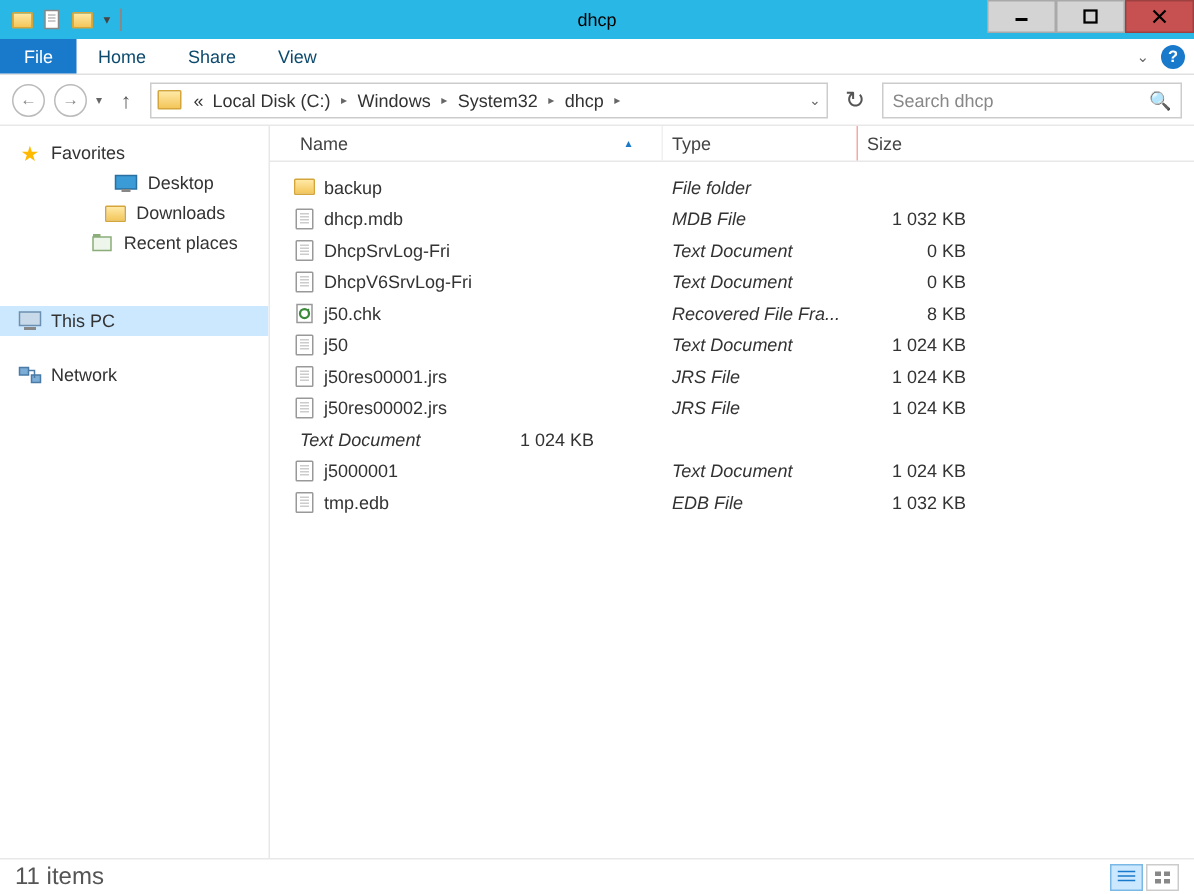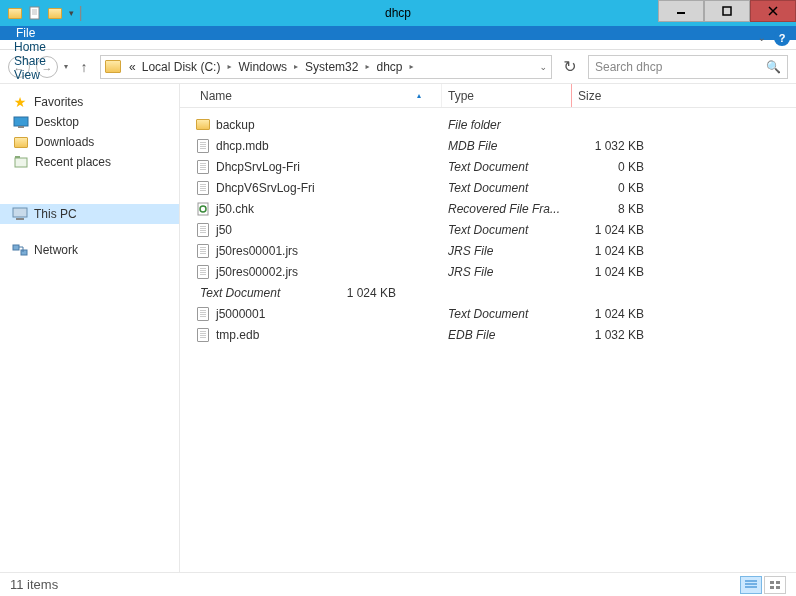--- a/index.html
+++ b/index.html
@@ -7,60 +7,60 @@
 .window { width: 796px; height: 596px; display: flex; flex-direction: column; }
 .titlebar { height: 26px; background: #29b8e5; display: flex; align-items: center; position: relative; }
 .qat { display: flex; gap: 2px; padding-left: 6px; align-items: center; }
 .qat-icon { width: 18px; height: 18px; display: flex; align-items: center; justify-content: center; }
 .title-text { position: absolute; left: 50%; transform: translateX(-50%); font-size: 12px; color: #000; }
 .win-controls { position: absolute; right: 0; top: 0; display: flex; }
 .win-btn { width: 46px; height: 22px; display: flex; align-items: center; justify-content: center; border: 1px solid rgba(0,0,0,0.2); }
 .win-btn.min { background: #d4d4d4; }
 .win-btn.max { background: #d4d4d4; }
 .win-btn.close { background: #c75050; }
-.ribbon-tabs { height: 24px; background: #fff; display: flex; align-items: stretch; font-size: 12px; border-bottom: 1px solid #e0e0e0; position: relative; flex-direction: column; }
+.ribbon-tabs { height: 24px; background: #fff; display: flex; align-items: stretch; font-size: 12px; border-bottom: 1px solid #e0e0e0; position: relative; }
 .file-tab { background: #1979ca; color: #fff; padding: 0 16px; display: flex; align-items: center; }
 .tab { padding: 0 14px; display: flex; align-items: center; color: #0c4a6e; }
 .ribbon-right { position: absolute; right: 6px; display: flex; align-items: center; gap: 8px; height: 100%; }
 .help-icon { width: 16px; height: 16px; background: #1979ca; border-radius: 50%; color: #fff; font-size: 11px; display: flex; align-items: center; justify-content: center; font-weight: bold; }
 .nav-bar { height: 34px; background: #fff; display: flex; align-items: center; padding: 0 8px; gap: 6px; border-bottom: 1px solid #e8e8e8; }
 .nav-btn { width: 22px; height: 22px; border-radius: 50%; border: 1px solid #bbb; display: flex; align-items: center; justify-content: center; color: #888; font-size: 11px; }
 .nav-arrow-down { font-size: 8px; color: #666; }
 .up-btn { width: 20px; height: 20px; display: flex; align-items: center; justify-content: center; color: #555; font-size: 14px; }
 .address-bar { flex: 1; height: 24px; border: 1px solid #ccc; display: flex; align-items: center; padding: 0 4px; font-size: 12px; gap: 2px; background: #fff; }
 .crumb { padding: 0 2px; color: #333; }
 .crumb-sep { font-size: 8px; color: #666; padding: 0 3px; }
 .addr-right { margin-left: auto; display: flex; gap: 6px; align-items: center; }
 .refresh-btn { width: 24px; height: 22px; display: flex; align-items: center; justify-content: center; color: #555; }
 .search-box { width: 200px; height: 24px; border: 1px solid #ccc; display: flex; align-items: center; padding: 0 6px; font-size: 12px; color: #888; background: #fff; }
 .search-box .mag { margin-left: auto; color: #666; }
 .content { flex: 1; display: flex; background: #fff; overflow: hidden; }
 .sidebar { width: 180px; border-right: 1px solid #e8e8e8; padding: 8px 0; font-size: 12px; overflow-y: auto; }
 .tree-group { margin-bottom: 16px; }
 .tree-item { display: flex; align-items: center; padding: 2px 8px 2px 20px; gap: 6px; color: #333; }
 .tree-item.top { padding-left: 12px; font-weight: normal; }
-.tree-item.child { padding-left: 13px; }
+.tree-item.child { padding-left: 48px; justify-content: center; }
 .tree-item.hl { background: #cce8ff; margin-top: 32px; }
 .tree-icon { width: 16px; height: 16px; display: inline-flex; align-items: center; justify-content: center; flex-shrink: 0; }
 .star { color: #ffb900; font-size: 14px; }
 .folder-ic { width: 14px; height: 11px; background: linear-gradient(#ffe9a6, #f3c65a); border: 1px solid #d4a53a; border-radius: 1px; }
 .file-pane { flex: 1; display: flex; flex-direction: column; }
 .col-headers { display: flex; height: 24px; border-bottom: 1px solid #e8e8e8; font-size: 12px; color: #444; align-items: center; padding-left: 14px; }
 .col-name { width: 248px; padding-left: 6px; display: flex; align-items: center; gap: 60px; border-right: 1px solid #f0f0f0; height: 100%; }
 .col-type { width: 130px; padding-left: 6px; border-right: 1px solid #fca5a5; height: 100%; display: flex; align-items: center; }
 .col-size { width: 80px; padding-left: 6px; height: 100%; display: flex; align-items: center; }
 .file-list { flex: 1; overflow-y: auto; padding-top: 6px; }
 .file-row { display: flex; align-items: center; height: 21px; font-size: 12px; padding-left: 14px; color: #333; }
 .file-row .ic { width: 18px; height: 16px; display: flex; align-items: center; justify-content: center; margin-right: 4px; }
 .cell-name { width: 248px; display: flex; align-items: center; }
 .cell-type { width: 130px; padding-left: 6px; font-style: italic; }
 .cell-size { width: 80px; text-align: right; padding-right: 8px; }
 .doc-ic { width: 12px; height: 14px; background: #fff; border: 1px solid #999; border-radius: 1px; position: relative; }
 .doc-ic::before { content: ""; position: absolute; top: 2px; left: 2px; right: 2px; height: 1px; background: #ccc; box-shadow: 0 2px 0 #ccc, 0 4px 0 #ccc, 0 6px 0 #ccc; }
-.statusbar { height: 24px; background: #fff; border-top: 1px solid #e8e8e8; display: flex; align-items: center; padding: 0 10px; font-size: 13px; color: #555; }
+.statusbar { height: 24px; background: #fff; border-top: 1px solid #e8e8e8; display: flex; align-items: center; padding: 0 10px; font-size: 16px; color: #555; }
 .status-right { margin-left: auto; display: flex; gap: 2px; }
 .view-btn { width: 22px; height: 18px; border: 1px solid #ccc; display: flex; align-items: center; justify-content: center; font-size: 10px; }
 .view-btn.active { background: #cce8ff; border-color: #7ab8e6; }
 .tri-up { font-size: 8px; color: #1979ca; margin-left: auto; margin-right: 20px; }
 .folder-addr-ic { width: 16px; height: 13px; background: linear-gradient(#ffe9a6, #f3c65a); border: 1px solid #d4a53a; border-radius: 1px; flex-shrink: 0; margin-right: 4px; }
 </style>
 </head>
 <body>
 
 <div class="window">

